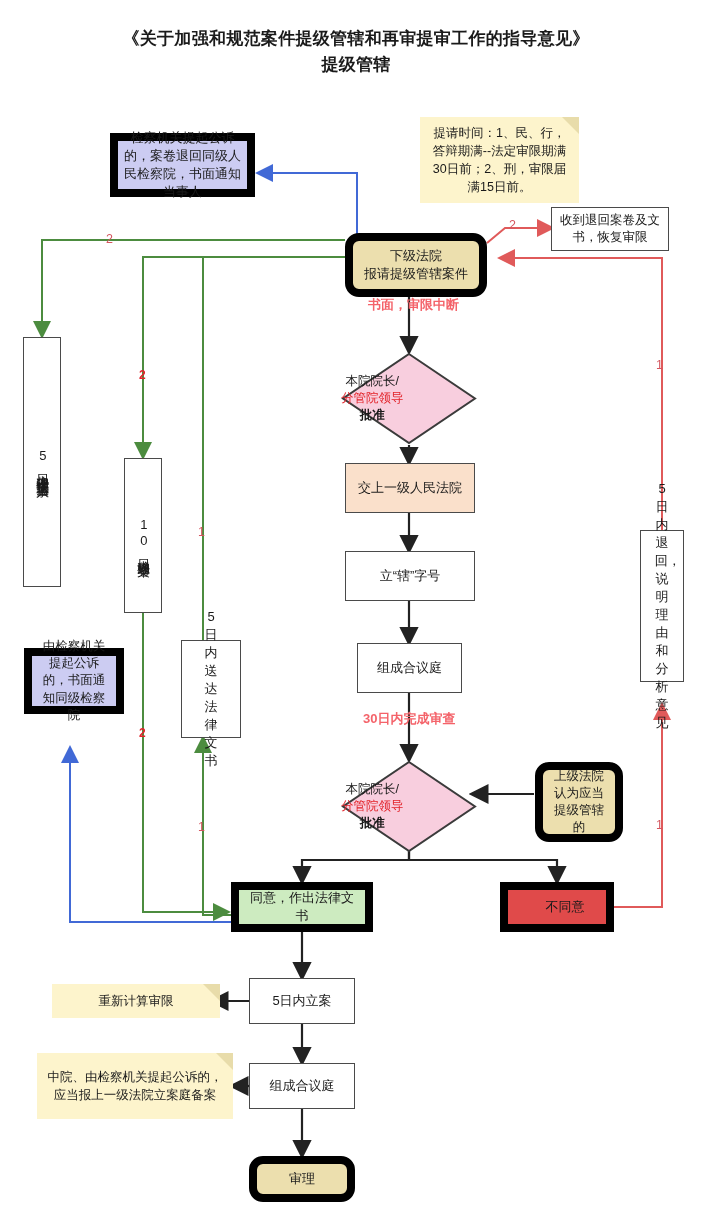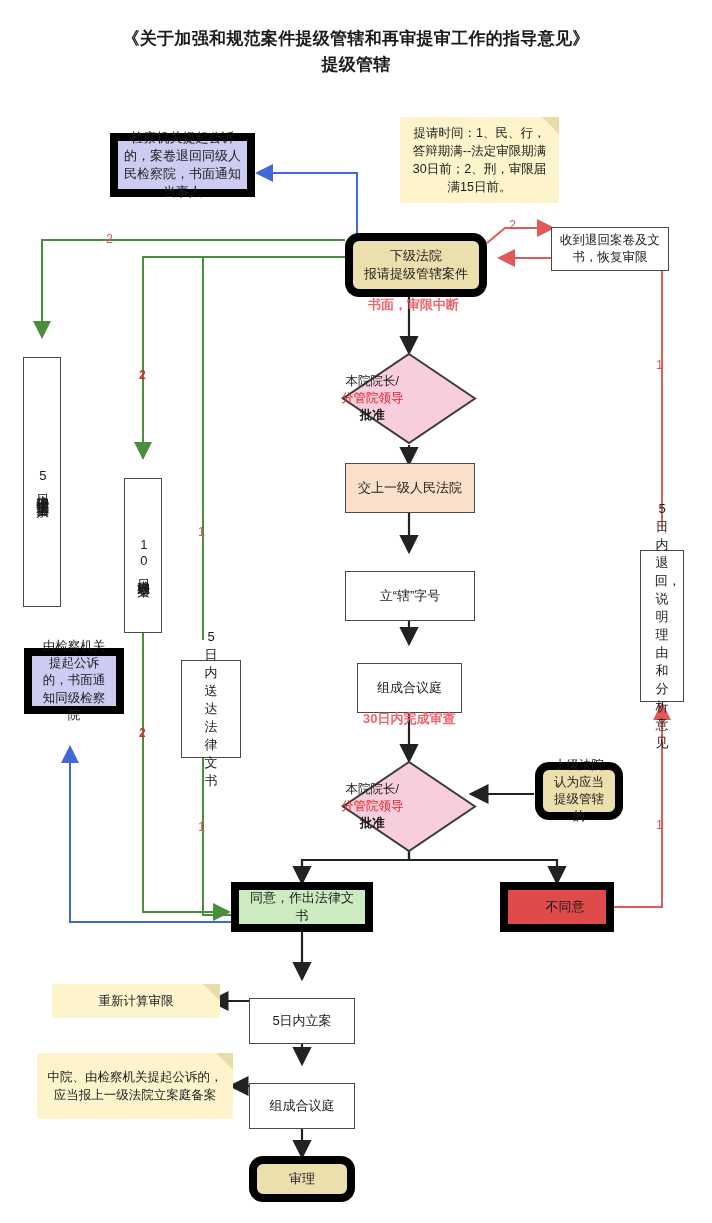--- a/index.html
+++ b/index.html
@@ -15,21 +15,21 @@
         justify-content:center;text-align:center;font-size:13px;line-height:1.38;
         border:8px solid #000000;background:#ffffff;padding:3px 5px;}
   .node.rounded{border-radius:14px;}
   .node.thin{border-width:1.5px;border-color:#4a4a4a;}
 
   .fill-khaki{background:#ecdfae;}
   .fill-lav{background:#ccccf2;}
   .fill-peach{background:#fae0cb;}
   .fill-green{background:#cdebc0;}
   .fill-red{background:#e04a4a;}
-  .fill-white{background:#ffffff;margin-top:20px;}
+  .fill-white{background:#ffffff;}
 
   .diamond{position:absolute;display:flex;align-items:center;}
   .diamond .dlabel{position:relative;z-index:2;font-size:12.5px;line-height:1.35;
                    text-align:center;}
   .diamond svg{position:absolute;left:0;top:0;}
 
   .vtext{writing-mode:vertical-rl;text-orientation:upright;line-height:1.28;
          letter-spacing:1px;}
 
   .note{position:absolute;box-sizing:border-box;background:#fdf4cc;
@@ -104,21 +104,21 @@
 
   <path d="M232,922 L70,922 L70,748" fill="none" stroke="#4169d6" stroke-width="2" marker-end="url(#ahBlue)"></path>
 
   <path d="M614,907 L662,907 L662,705" fill="none" stroke="#e05a5a" stroke-width="2" marker-end="url(#ahR)"></path>
 
   <path d="M662,530 L662,258 L500,258" fill="none" stroke="#e05a5a" stroke-width="2" marker-end="url(#ahR)"></path>
 </svg>
 
 <div class="node fill-lav" style="left:110px;top:133px;width:145px;height:64px;">检察机关提起公诉的，案卷退回同级人民检察院，书面通知当事人</div>
 
-<div class="note" style="left:400px;top:117px;width:159px;height:86px;">
+<div class="note" style="left:420px;top:117px;width:159px;height:86px;">
   <span class="fold"></span>
   <span>提请时间：1、民、行，答辩期满--法定审限期满30日前；2、刑，审限届满15日前。</span>
 </div>
 
 <div class="node rounded fill-khaki" style="left:345px;top:233px;width:142px;height:64px;white-space:pre-line;">下级法院
 报请提级管辖案件</div>
 
 <div class="node thin fill-white" style="left:551px;top:207px;width:118px;height:44px;font-size:12.5px;">收到退回案卷及文书，恢复审限</div>
 
 <div class="diamond" style="left:341px;top:352px;width:136px;height:93px;">
@@ -142,21 +142,21 @@
   <svg width="136" height="93">
     <polygon points="68,2 134,46.5 68,91 2,46.5" fill="#f8cede" stroke="#3b3b3b" stroke-width="2"></polygon>
   </svg>
   <div class="dlabel">
     <div>本院院长/</div>
     <div style="color:#e2232a;">分管院领导</div>
     <div style="font-weight:bold;">批准</div>
   </div>
 </div>
 
-<div class="node rounded fill-khaki" style="left:535px;top:762px;width:88px;height:58px;font-size:12.5px;">上级法院认为应当提级管辖的</div>
+<div class="node rounded fill-khaki" style="left:535px;top:762px;width:88px;height:80px;font-size:12.5px;">上级法院认为应当提级管辖的</div>
 
 <div class="node fill-green" style="left:231px;top:882px;width:142px;height:50px;">同意，作出法律文书</div>
 
 <div class="node fill-red" style="left:500px;top:882px;width:114px;height:50px;padding-left:21px;">不同意</div>
 
 <div class="node thin fill-white" style="left:249px;top:978px;width:106px;height:46px;">5日内立案</div>
 
 <div class="node thin fill-white" style="left:249px;top:1063px;width:106px;height:46px;">组成合议庭</div>
 
 <div class="node rounded fill-khaki" style="left:249px;top:1156px;width:106px;height:46px;">审理</div>

